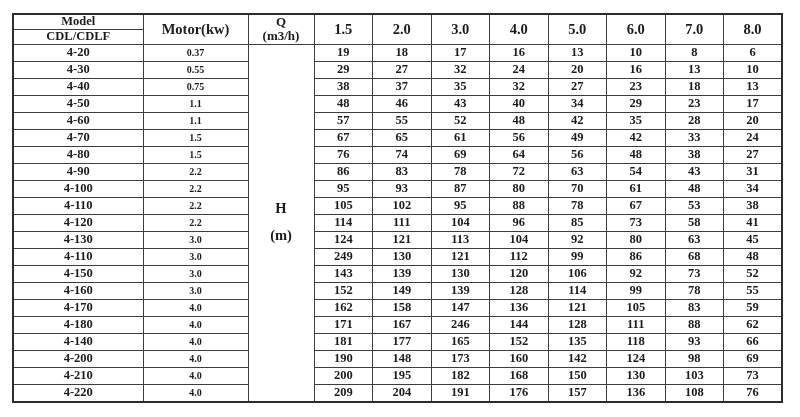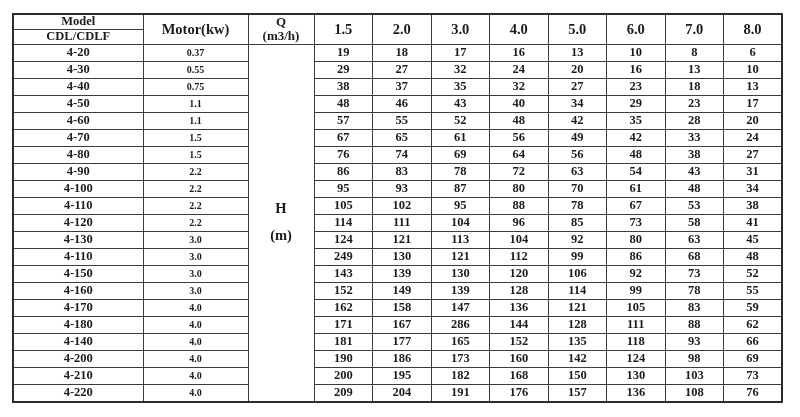--- a/index.html
+++ b/index.html
@@ -306,21 +306,21 @@
           <td class="head-cell">121</td>
           <td class="head-cell">105</td>
           <td class="head-cell">83</td>
           <td class="head-cell">59</td>
         </tr>
         <tr>
           <td class="model-cell">4-180</td>
           <td class="motor-cell">4.0</td>
           <td class="head-cell">171</td>
           <td class="head-cell">167</td>
-          <td class="head-cell">286</td>
+          <td class="head-cell">246</td>
           <td class="head-cell">144</td>
           <td class="head-cell">128</td>
           <td class="head-cell">111</td>
           <td class="head-cell">88</td>
           <td class="head-cell">62</td>
         </tr>
         <tr>
           <td class="model-cell">4-140</td>
           <td class="motor-cell">4.0</td>
           <td class="head-cell">181</td>
@@ -329,21 +329,21 @@
           <td class="head-cell">152</td>
           <td class="head-cell">135</td>
           <td class="head-cell">118</td>
           <td class="head-cell">93</td>
           <td class="head-cell">66</td>
         </tr>
         <tr>
           <td class="model-cell">4-200</td>
           <td class="motor-cell">4.0</td>
           <td class="head-cell">190</td>
-          <td class="head-cell">186</td>
+          <td class="head-cell">148</td>
           <td class="head-cell">173</td>
           <td class="head-cell">160</td>
           <td class="head-cell">142</td>
           <td class="head-cell">124</td>
           <td class="head-cell">98</td>
           <td class="head-cell">69</td>
         </tr>
         <tr>
           <td class="model-cell">4-210</td>
           <td class="motor-cell">4.0</td>

